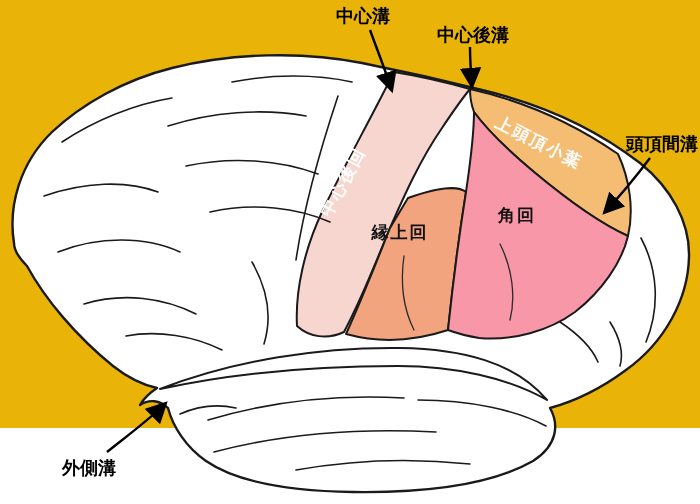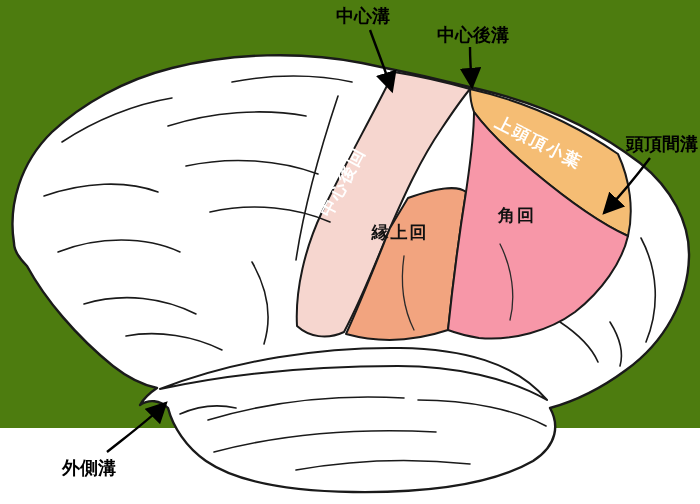--- a/index.html
+++ b/index.html
@@ -8,21 +8,21 @@
     background: #ffffff;
     width: 700px;
     height: 504px;
     overflow: hidden;
     font-family: "DejaVu Sans", sans-serif;
   }
   .stage {
     position: relative;
     width: 700px;
     height: 428px;
-    background: #4d7c0f;
+    background: #eab308;
   }
   svg { display: block; }
   .outline {
     fill: #ffffff;
     stroke: #1a1a1a;
     stroke-width: 2.4;
     stroke-linejoin: round;
   }
   .gap {
     fill: #ffffff;

